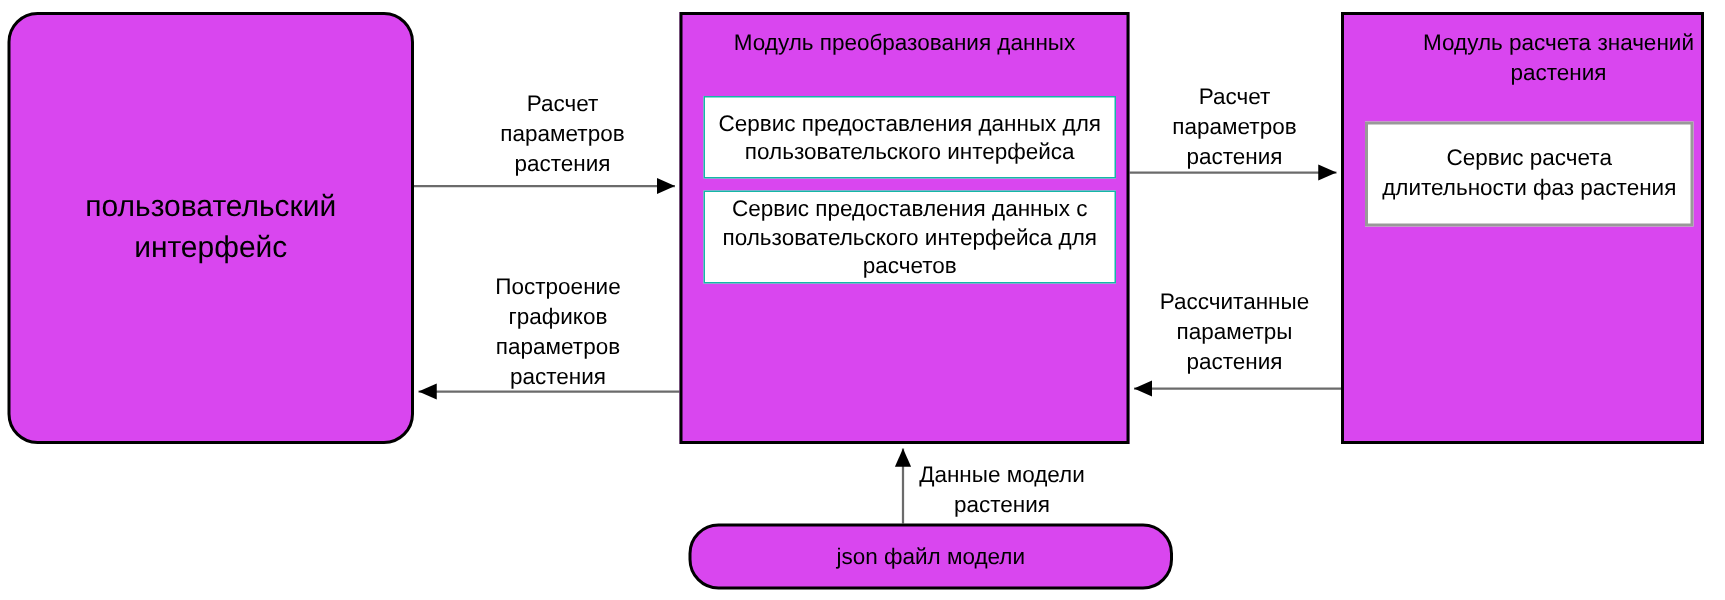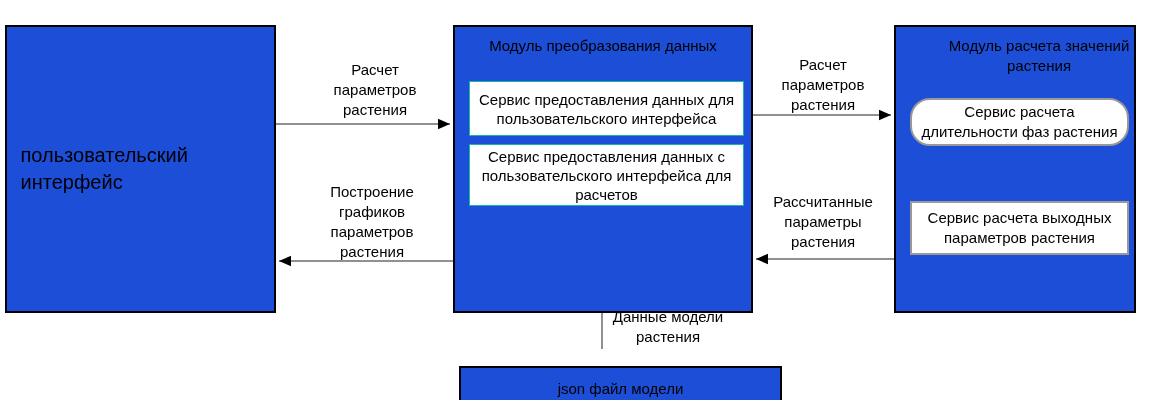--- a/index.html
+++ b/index.html
@@ -8,29 +8,29 @@
     width: 1150px;
     height: 400px;
     background: #ffffff;
     color: #000000;
     font-family: "Liberation Sans", sans-serif;
     overflow: hidden;
   }
   .box {
     position: absolute;
     box-sizing: border-box;
-    background: #1d4ed8;
-    margin-top: 17px;
+    background: #d946ef;
   }
   .outer { border: 2px solid #000000; }
   .flex-center {
     display: flex;
     align-items: center;
     justify-content: center;
-    text-align: left;
+    text-align: center;
+    border-radius: 20px;
   }
   #ui-box {
     left: 5px; top: 8px; width: 271px; height: 288px;
     font-size: 20px; line-height: 27px;
   }
   #ui-box span { display: inline-block; width: 240px; }
 
   #transform-module { left: 453px; top: 8px; width: 300px; height: 288px; }
   #calc-module { left: 894px; top: 8px; width: 242px; height: 288px; padding-left: 48px; }
   .module-title {
@@ -51,21 +51,21 @@
   }
   #svc-1 { left: 14px; top: 54px;  width: 275px; height: 55px; }
   #svc-2 { left: 14px; top: 117px; width: 275px; height: 62px; }
   #svc-3 { left: 14px; top: 195px; width: 275px; height: 55px; }
 
   .service-gray {
     border: 2px solid #999999;
     padding: 0 8px;
     line-height: 20px;
   }
-  #csvc-1 { left: 14px; top: 71px;  width: 219px; height: 48px; border-radius: 20px; }
+  #csvc-1 { left: 14px; top: 71px;  width: 219px; height: 70px; }
   #csvc-2 { left: 14px; top: 174px; width: 219px; height: 54px; }
 
   #json-box {
     left: 459px; top: 349px; width: 323px; height: 44px;
     border: 2px solid #000000;
     font-size: 15px;
   }
 
   .arrow-label {
     position: absolute;
@@ -110,21 +110,20 @@
 
   <div id="transform-module" class="box outer">
     <div class="module-title">Модуль преобразования данных</div>
     <div id="svc-1" class="service">Сервис предоставления данных для пользовательского интерфейса</div>
     <div id="svc-2" class="service">Сервис предоставления данных с пользовательского интерфейса для расчетов</div>
   </div>
 
   <div id="calc-module" class="box outer">
     <div class="module-title">Модуль расчета значений растения</div>
     <div id="csvc-1" class="service service-gray">Сервис расчета длительности фаз растения</div>
-    <div id="csvc-2" class="service service-gray">Сервис расчета выходных параметров растения</div>
   </div>
 
   <div id="json-box" class="box flex-center">
     <span>json файл модели</span>
   </div>
 
   <div id="lbl-ui-to-transform" class="arrow-label">Расчет параметров растения</div>
   <div id="lbl-transform-to-ui" class="arrow-label">Построение графиков параметров растения</div>
   <div id="lbl-transform-to-calc" class="arrow-label">Расчет параметров растения</div>
   <div id="lbl-calc-to-transform" class="arrow-label">Рассчитанные параметры растения</div>

